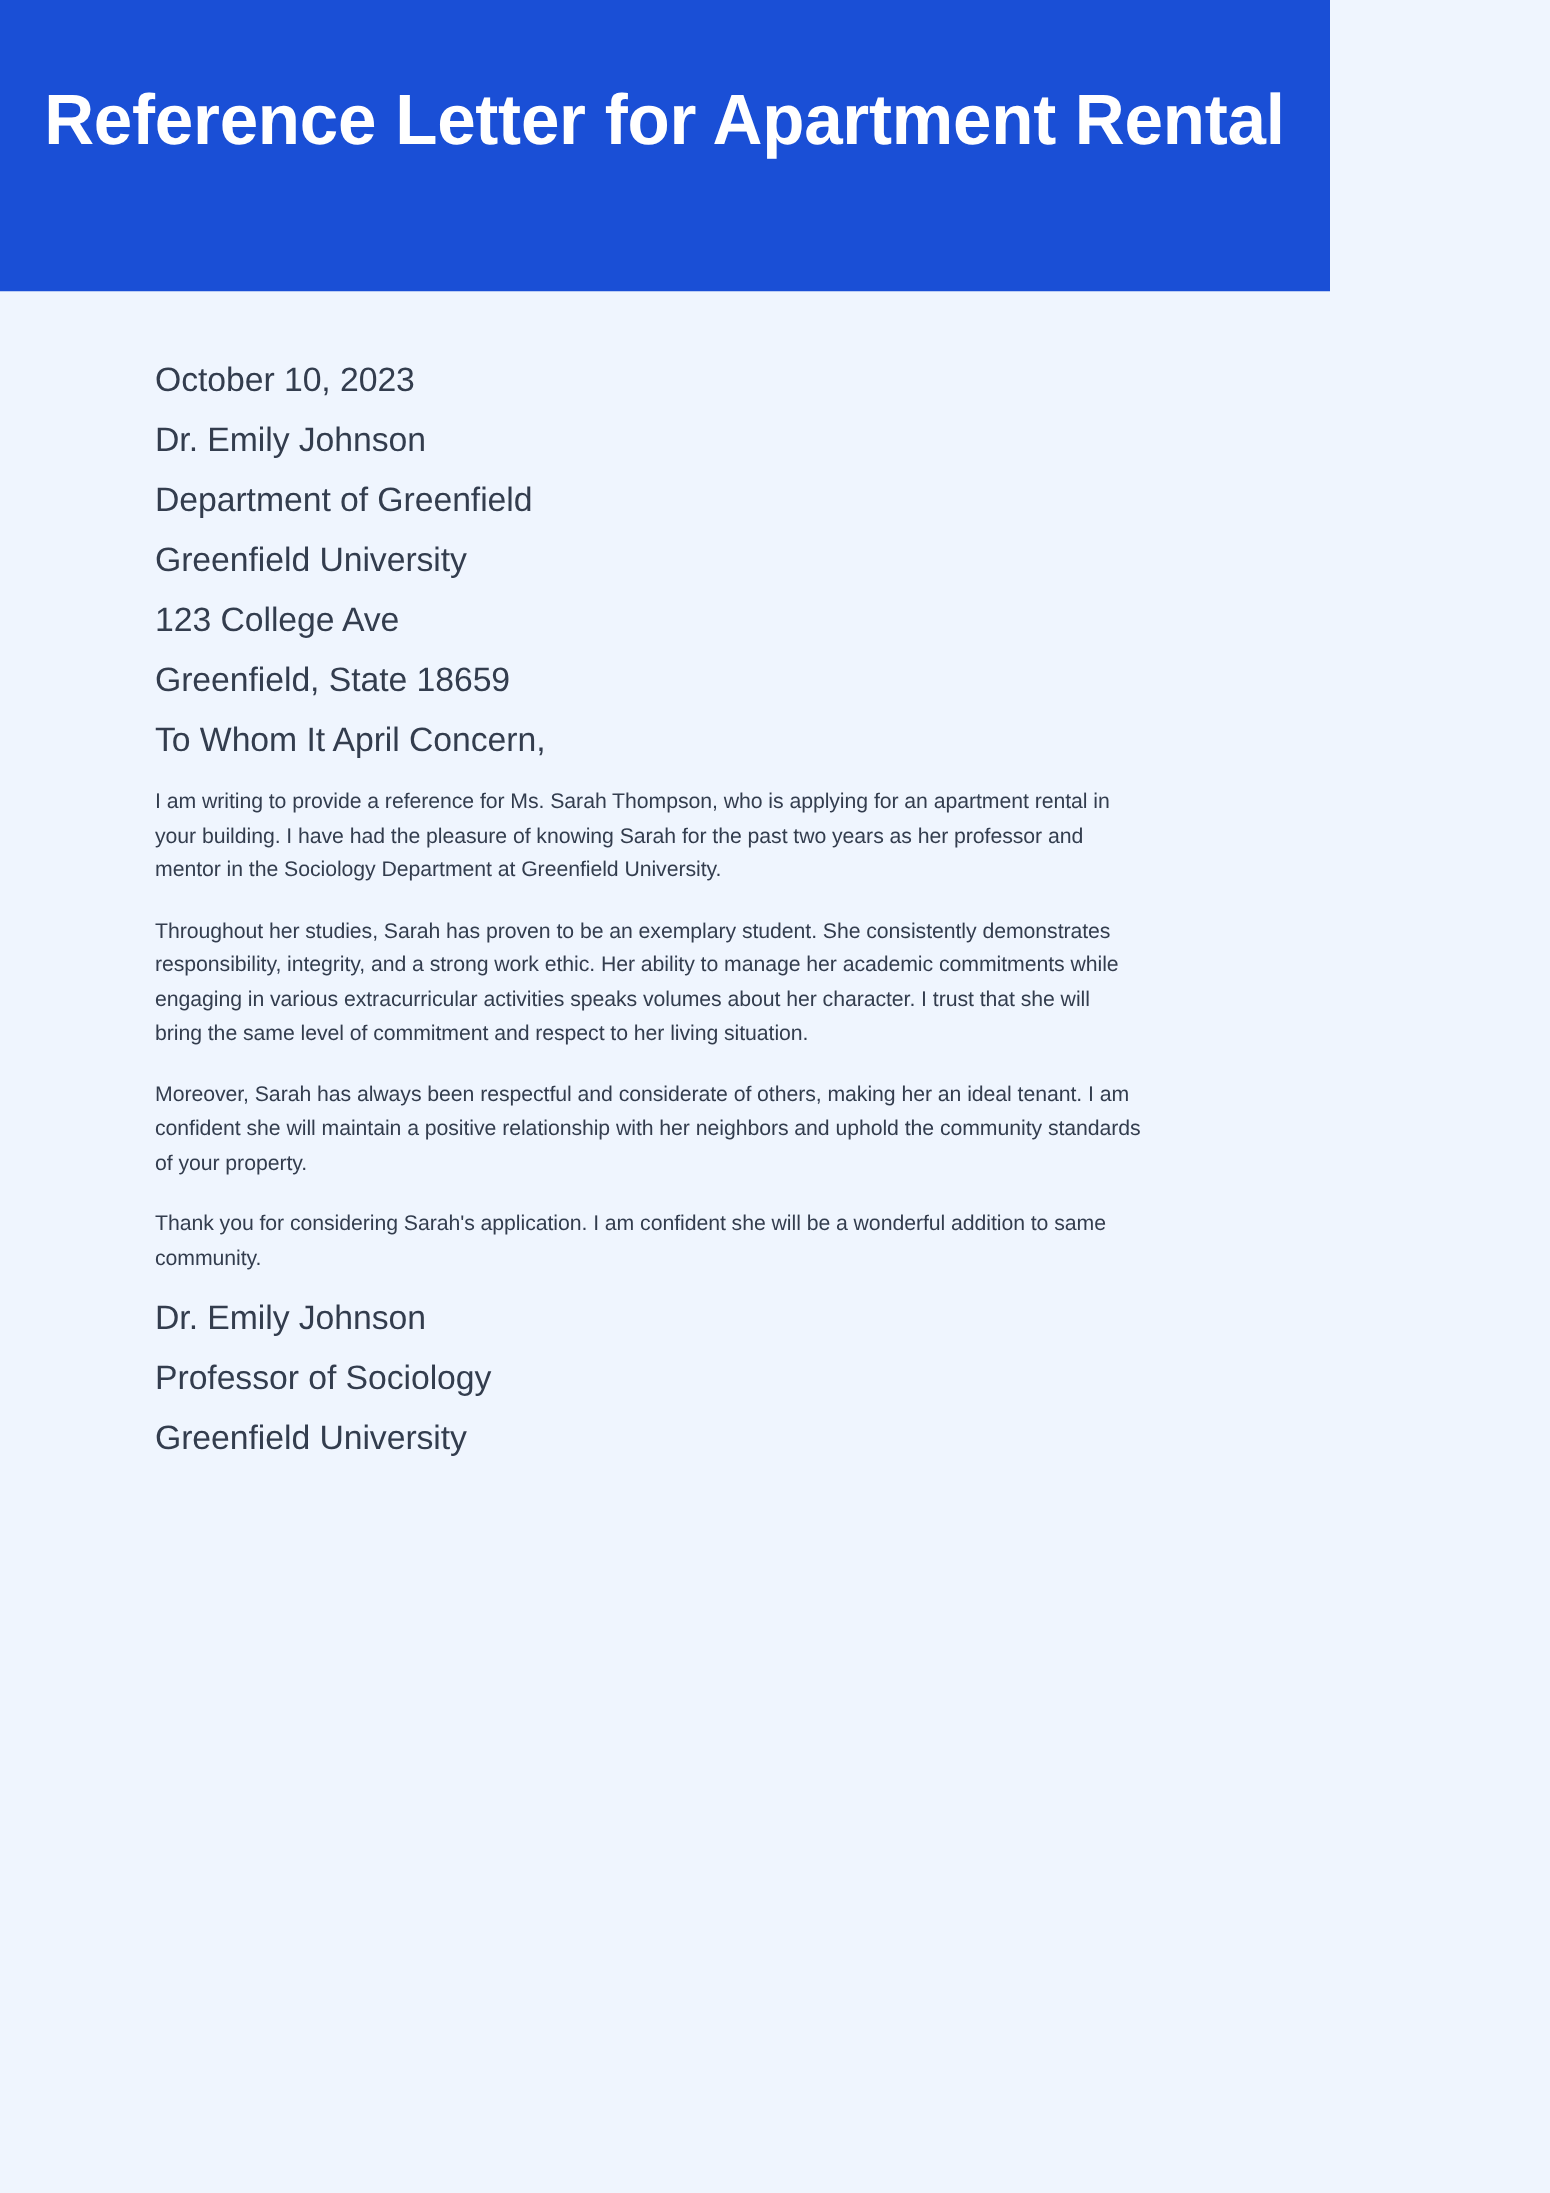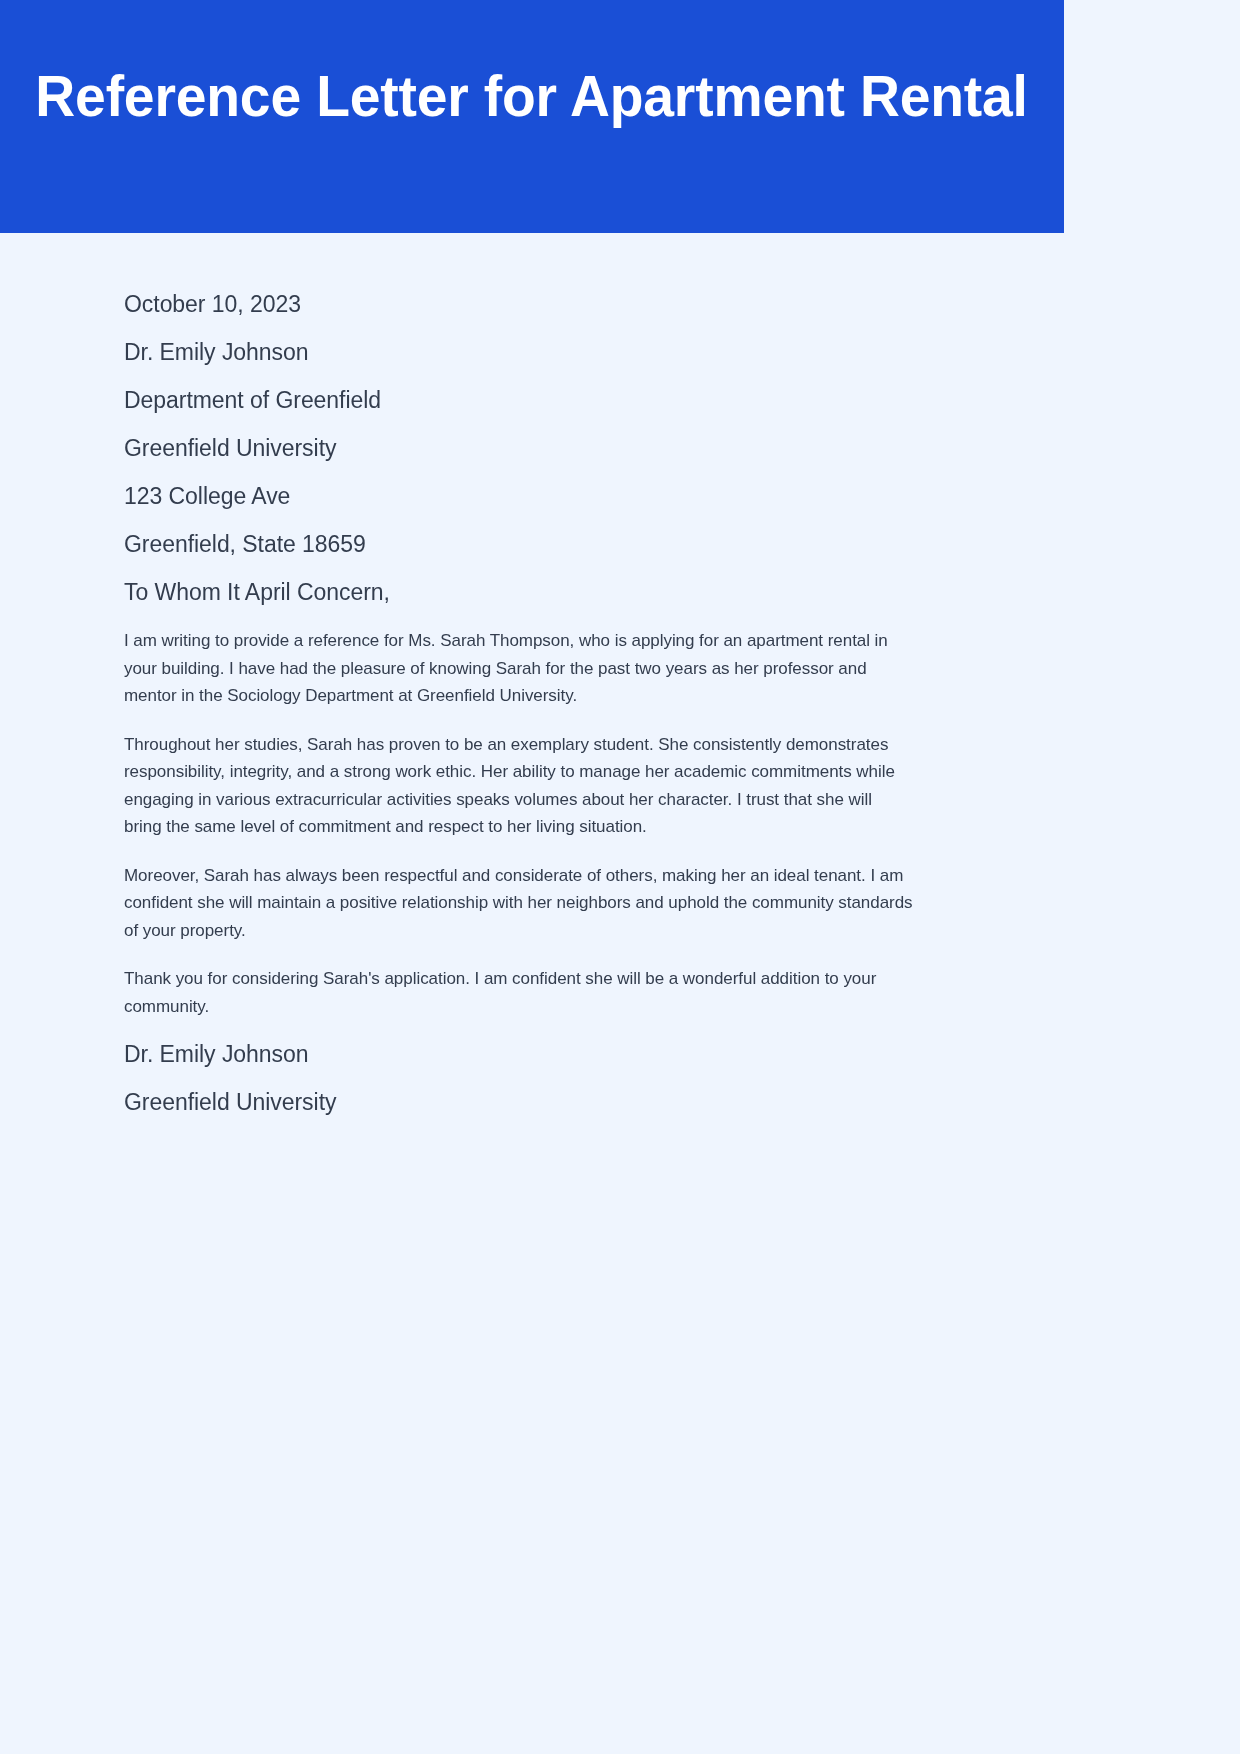--- a/index.html
+++ b/index.html
@@ -42,21 +42,21 @@
     margin: 0;
     transform: scaleX(0.97);
     white-space: nowrap;
   }
   .letter-body {
     padding: 58px 150px 0 124px;
     box-sizing: border-box;
   }
   .line {
     color: #333d4e;
-    font-size: 23px;
+    font-size: 27px;
     line-height: 27px;
     margin: 0 0 21px 0;
     letter-spacing: -0.05px;
   }
   .para {
     color: #333d4e;
     font-size: 17px;
     line-height: 27.5px;
     margin: 0 0 21px 0;
     letter-spacing: -0.05px;
@@ -84,20 +84,21 @@
     <p class="line">Department of Greenfield</p>
     <p class="line">Greenfield University</p>
     <p class="line">123 College Ave</p>
     <p class="line">Greenfield, State 18659</p>
 
     <p class="line">To Whom It April Concern,</p>
 
     <p class="para">I am writing to provide a reference for Ms. Sarah Thompson, who is applying for an apartment rental in your building. I have had the pleasure of knowing Sarah for the past two years as her professor and mentor in the Sociology Department at Greenfield University.</p>
     <p class="para">Throughout her studies, Sarah has proven to be an exemplary student. She consistently demonstrates responsibility, integrity, and a strong work ethic. Her ability to manage her academic commitments while engaging in various extracurricular activities speaks volumes about her character. I trust that she will bring the same level of commitment and respect to her living situation.</p>
     <p class="para">Moreover, Sarah has always been respectful and considerate of others, making her an ideal tenant. I am confident she will maintain a positive relationship with her neighbors and uphold the community standards of your property.</p>
-    <p class="para">Thank you for considering Sarah's application. I am confident she will be a wonderful addition to your community.</p>
+    <p class="para">Thank you for considering Sarah's application. I am confident she will be a wonderful addition to same community.</p>
 
 
     <p class="line">Dr. Emily Johnson</p>
+    <p class="line">Professor of Sociology</p>
     <p class="line">Greenfield University</p>
 
   </div>
 </div>
 
 </body></html>

